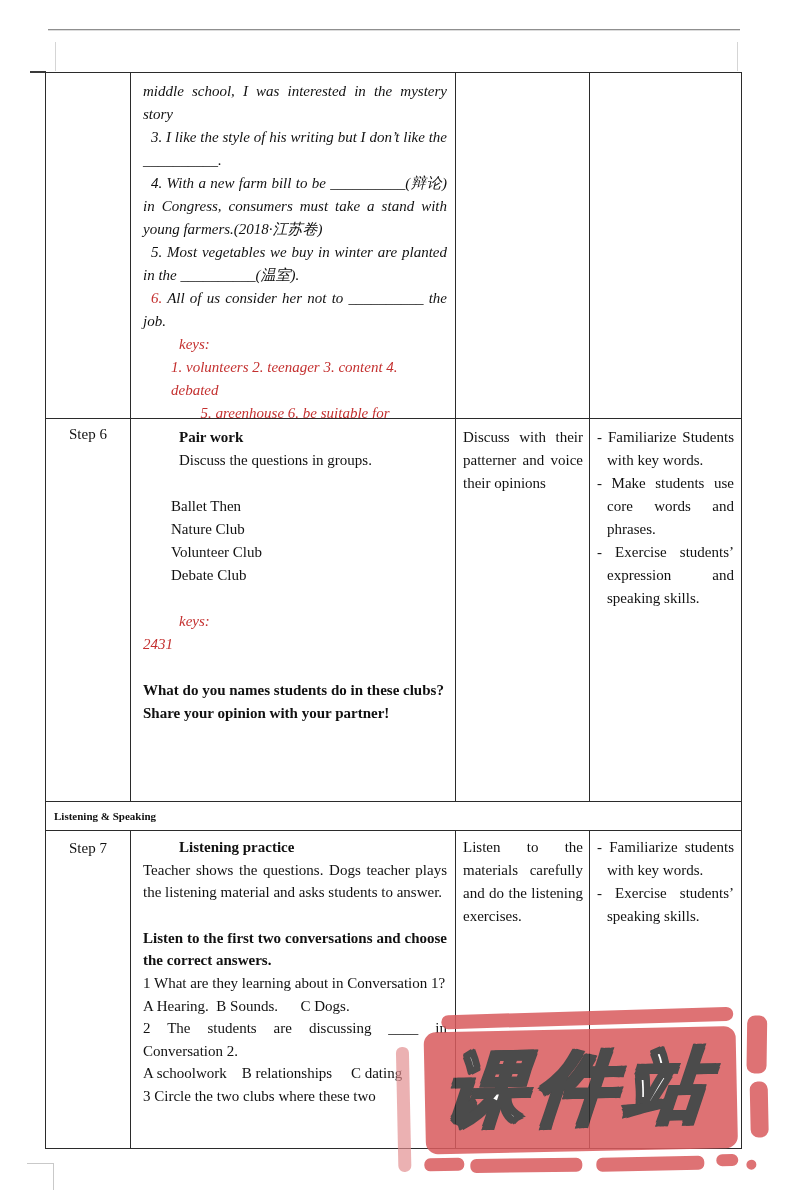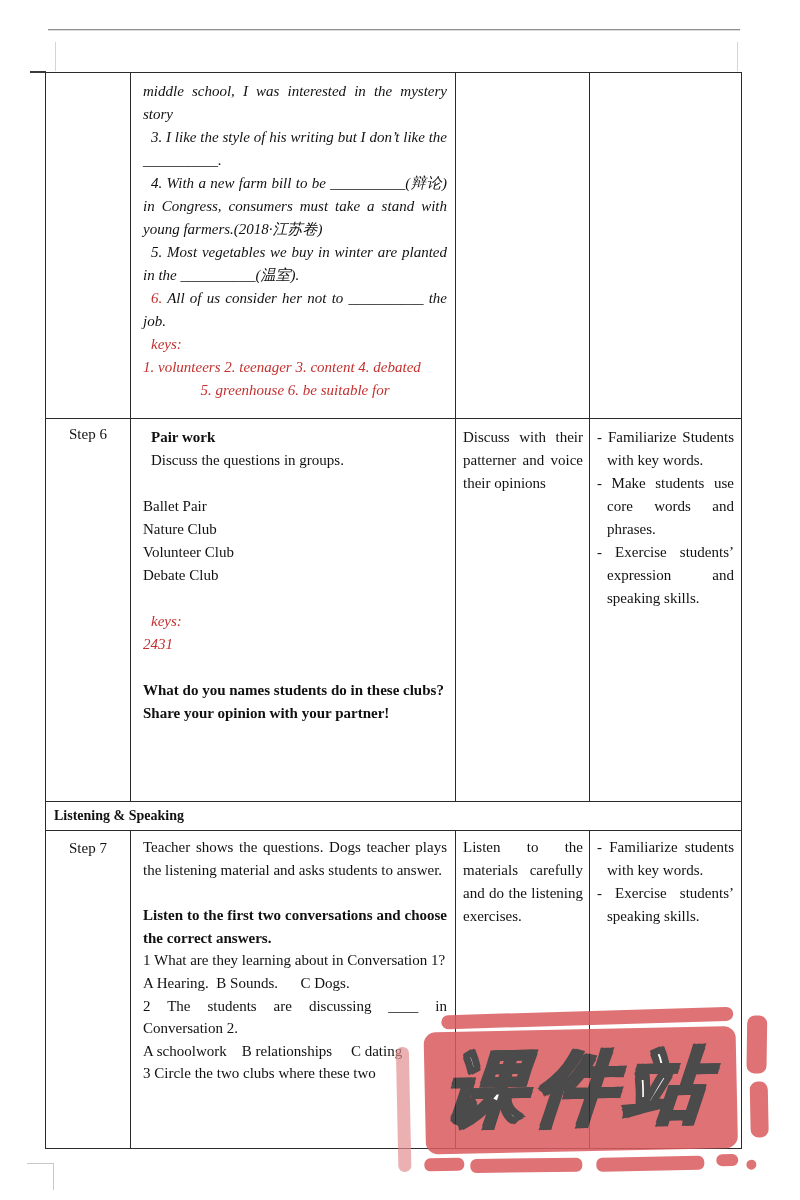--- a/index.html
+++ b/index.html
@@ -35,31 +35,31 @@
   .stepcol { text-align:center; padding-top:7px; }
   .r4 .stepcol { padding-top:9px; }
 
   .content { padding:7px 8px 0 12px; line-height:23px; }
   .r4 .content { padding-top:5px; }
   .r4 .content p { line-height:22.6px; }
   .side { padding:7px 6px 0 7px; line-height:23px; }
   .r4 .side { padding-top:5px; }
 
   p { text-align:justify; }
-  .nojust { text-align:left; }
+  .nojust { text-align:left;margin-left:28px; }
   .bold { font-weight:bold; }
   .italic { font-style:italic; }
   .red { color:#c4302f; }
   .indent { text-indent:8px; }
   .mb-line { margin-bottom:23px; }
   .keys-indent { text-align:left; }
   .keys-center { text-align:center; }
   .opts { white-space:pre-wrap; text-align:left; }
   .bullet { padding-left:10px; text-indent:-10px; }
-  .section-cell { padding:2px 8px 0 8px; font-weight:bold; font-size:14px; line-height:24px; }
+  .section-cell { padding:2px 8px 0 8px; font-weight:bold; font-size:11px; line-height:24px; }
 
   
   .stamp { position:absolute; left:393px; top:1005px; width:395px; height:192px; opacity:.86; transform:rotate(-1.2deg); z-index:5; }
   .stamp div { position:absolute; background:#d95b5e; }
   .st-body { left:32px; top:24px; width:312px; height:122px; border-radius:12px; }
   .st-top { left:50px; top:6px; width:292px; height:14px; border-radius:7px; transform:rotate(-.5deg); }
   .st-left { left:4px; top:38px; width:13px; height:125px; border-radius:6px; background:#e28f90 !important; opacity:.8; }
   .st-r1 { left:355px; top:14px; width:20px; height:58px; border-radius:8px; transform:rotate(2deg); }
   .st-r2 { left:357px; top:80px; width:18px; height:56px; border-radius:8px; }
   .st-b1 { left:30px; top:150px; width:40px; height:13px; border-radius:6px; }
@@ -104,21 +104,21 @@
     <div class="cell side"></div>
   </div>
 
   <div class="row r2">
     <div class="cell stepcol">
       <span>Step 6</span>
     </div>
     <div class="cell content">
       <p class="bold indent nojust">Pair work</p>
       <p class="mb-line indent nojust">Discuss the questions in groups.</p>
-      <p class="nojust">Ballet Pair</p>
+      <p class="nojust">Ballet Then</p>
       <p class="nojust">Nature Club</p>
       <p class="nojust">Volunteer Club</p>
       <p class="nojust mb-line">Debate Club</p>
       <p class="red italic indent nojust">keys:</p>
       <p class="red italic keys-indent mb-line">2431</p>
       <p class="bold">What do you names students do in these clubs?</p>
       <p class="bold">Share your opinion with your partner!</p>
     </div>
     <div class="cell side">
       <p>Discuss with their patterner and voice their opinions</p>
@@ -132,20 +132,21 @@
 
   <div class="row r3" style="grid-template-columns:1fr;">
     <div class="cell section-cell">Listening &amp; Speaking</div>
   </div>
 
   <div class="row r4">
     <div class="cell stepcol">
       <span>Step 7</span>
     </div>
     <div class="cell content">
+      <p class="bold indent nojust">Listening practice</p>
       <p class="mb-line">Teacher shows the questions. Dogs teacher plays the listening material and asks students to answer.</p>
       <p class="bold">Listen to the first two conversations and choose the correct answers.</p>
       <p>1 What are they learning about in Conversation 1?</p>
       <p class="opts">A Hearing.  B Sounds.      C Dogs.</p>
       <p>2 The students are discussing ____ in Conversation 2.</p>
       <p class="opts">A schoolwork    B relationships     C dating</p>
       <p>3 Circle the two clubs where these two</p>
     </div>
     <div class="cell side">
       <p>Listen to the materials carefully and do the listening exercises.</p>

